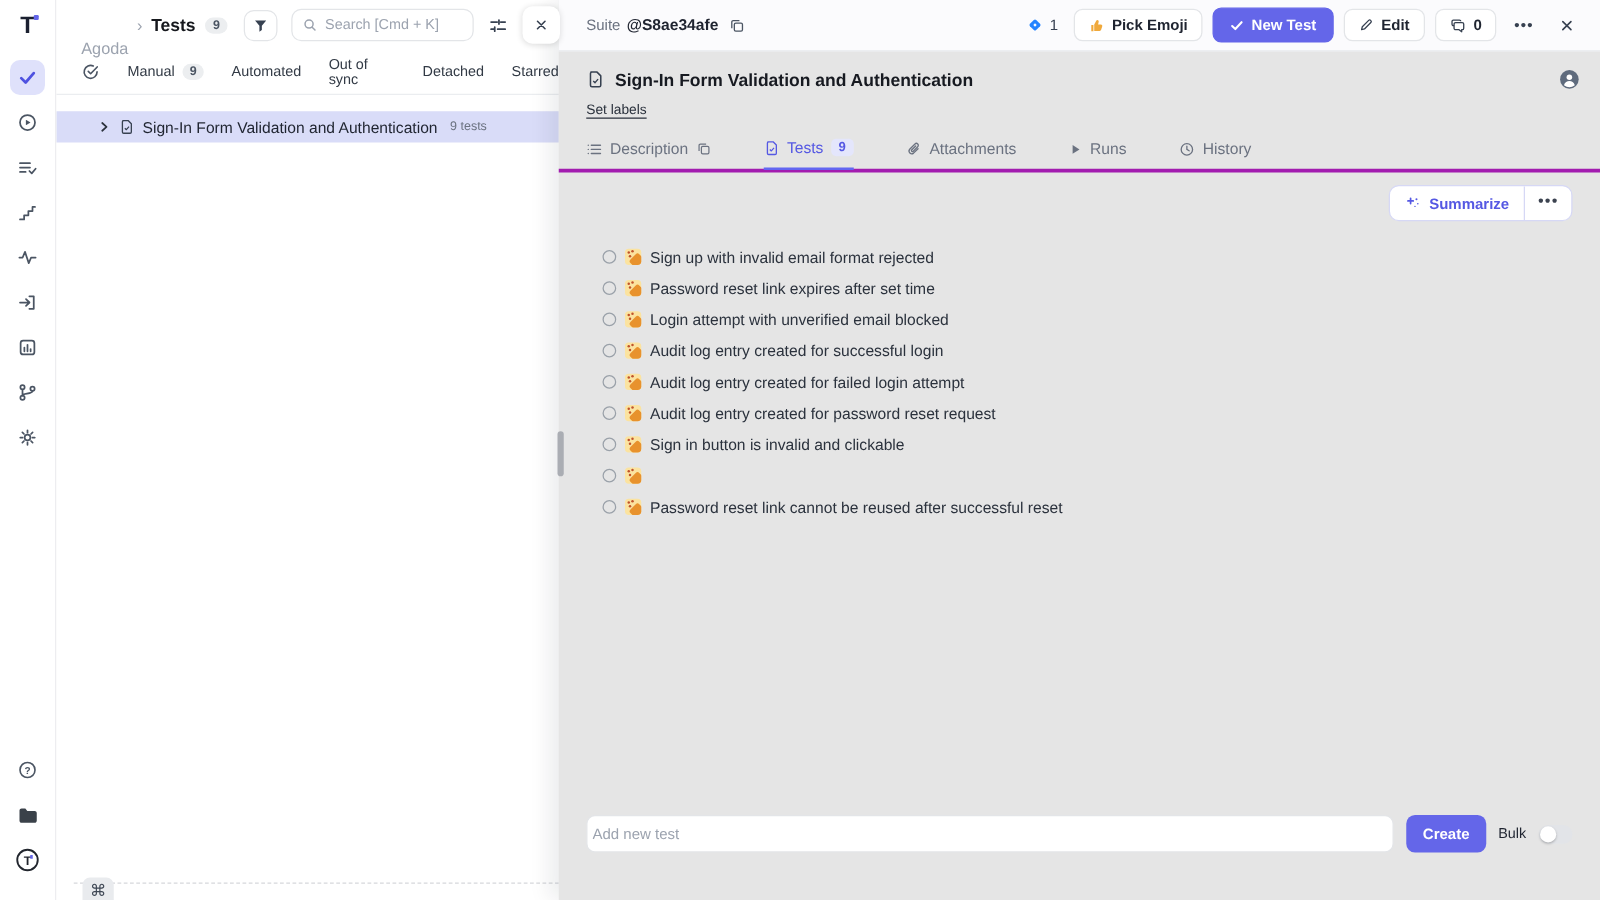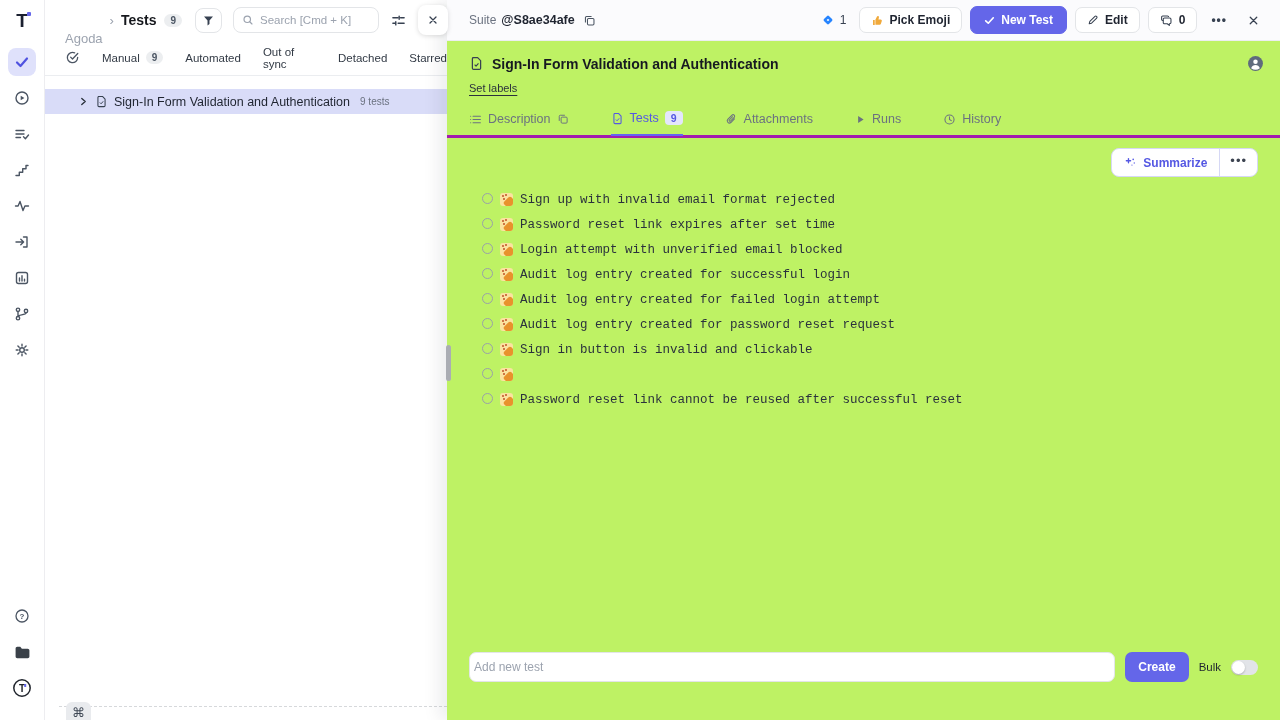--- a/index.html
+++ b/index.html
@@ -36,21 +36,21 @@
   .tree-title { font-size:12.5px; color:#1f2430; }
   .tree-count { font-size:10px; color:#6b7280; margin-left:4px; }
 
   .lp-dashed { position:absolute; left:14px; right:0; bottom:13px; border-top:1px dashed #d6d8db; }
   .cmd-badge { position:absolute; left:21px; bottom:-6px; background:#e9ebee; color:#3f4855; border-radius:6px; font-size:13px; padding:3px 6px 6px; }
 
   
   .resize-handle { position:absolute; left:446px; top:345px; width:5px; height:36px; background:#aaadb3; border-radius:3px; z-index:30; cursor:col-resize; }
 
   
-  #detail { position:absolute; left:447px; top:0; width:833px; height:720px; background:#bef264; box-shadow:-8px 0 16px rgba(15,20,40,.08); display:flex; flex-direction:column; z-index:10; }
+  #detail { position:absolute; left:447px; top:0; width:833px; height:720px; background:#e5e5e5; box-shadow:-8px 0 16px rgba(15,20,40,.08); display:flex; flex-direction:column; z-index:10; }
   .dt-header { height:41px; background:#fbfbfd; border-bottom:1px solid #eceef1; display:flex; align-items:center; padding:0 14px 0 22px; position:relative; }
   .close-left { position:absolute; left:-29px; top:5px; width:30px; height:30px; background:#fff; border-radius:8px; box-shadow:0 1px 5px rgba(0,0,0,.14); display:flex; align-items:center; justify-content:center; cursor:pointer; }
   .suite-label { font-size:12px; color:#6b7280; }
   .suite-id { font-size:12.5px; font-weight:700; color:#1f2430; margin-left:5px; }
   .icon-btn { display:flex; align-items:center; justify-content:center; cursor:pointer; }
   .copy-ic { margin-left:8px; }
   .hd-spacer { flex:1; }
   .jira-wrap { display:flex; align-items:center; gap:5px; margin-right:12px; cursor:pointer; }
   .jira-count { font-size:12px; color:#374151; }
   .btn { display:flex; align-items:center; gap:6px; border-radius:7px; font-size:12px; font-weight:600; cursor:pointer; padding:5px 11px; border:1px solid #e3e5e8; background:#fff; color:#1f2430; font-family:inherit; }
@@ -66,21 +66,21 @@
   .dt-tab { display:flex; align-items:center; gap:6px; font-size:12.5px; color:#6b7280; padding-bottom:9px; cursor:pointer; }
   .dt-tab.active { color:#5558e3; border-bottom:2px solid #6366f1; margin-bottom:-1px; }
   .badge-purple { background:#e4e6fc; color:#5558e3; border-radius:4px; font-size:10.5px; font-weight:600; padding:1px 6px; }
 
   .summarize-row { display:flex; justify-content:flex-end; padding:10px 22px 0; }
   .summarize-group { display:flex; align-items:stretch; border:1px solid #d6d8f5; border-radius:8px; overflow:hidden; background:#fff; }
   .summarize-main { display:flex; align-items:center; gap:6px; padding:6px 12px; font-size:12px; font-weight:600; color:#5558e3; cursor:pointer; }
   .summarize-more { display:flex; align-items:center; padding:4px 10px 8px; font-size:13px; letter-spacing:1px; color:#3c4350; border-left:1px solid #d6d8f5; cursor:pointer; }
 
   .test-list { padding:16px 0 0 35px; }
-  .test-row { height:25px; display:flex; align-items:flex-start; gap:7px; cursor:pointer;font-family:Liberation Mono, monospace; }
+  .test-row { height:25px; display:flex; align-items:center; gap:7px; cursor:pointer; }
   .radio { width:11px; height:11px; border:1.4px solid #9aa1a9; border-radius:50%; flex:none; }
   .emoji-chip { width:13px; height:13px; border-radius:3px; background:#fbe3a0; position:relative; overflow:hidden; flex:none; }
   .emoji-chip::after { content:""; position:absolute; right:-2px; bottom:-2px; width:10px; height:10px; background:#e8922d; transform:rotate(45deg); border-radius:2px; }
   .emoji-chip::before { content:""; position:absolute; left:2px; top:2px; width:2px; height:2px; background:#c0522a; border-radius:50%; box-shadow:3px -1px 0 #c0522a, 1px 3px 0 #c0522a; }
   .test-name { font-size:12.5px; color:#2b323d; }
 
   .dt-footer { margin-top:auto; display:flex; align-items:center; gap:10px; padding:0 22px 38px; }
   .add-input { flex:1; height:30px; border:1px solid #e3e5e8; border-radius:7px; padding:0 4px; font-size:12px; color:#374151; outline:none; font-family:inherit; }
   .add-input::placeholder { color:#9ca3af; }
   .create-btn { background:#6466e9; color:#fff; border:none; border-radius:7px; font-size:12px; font-weight:600; padding:8px 13px; cursor:pointer; font-family:inherit; }

